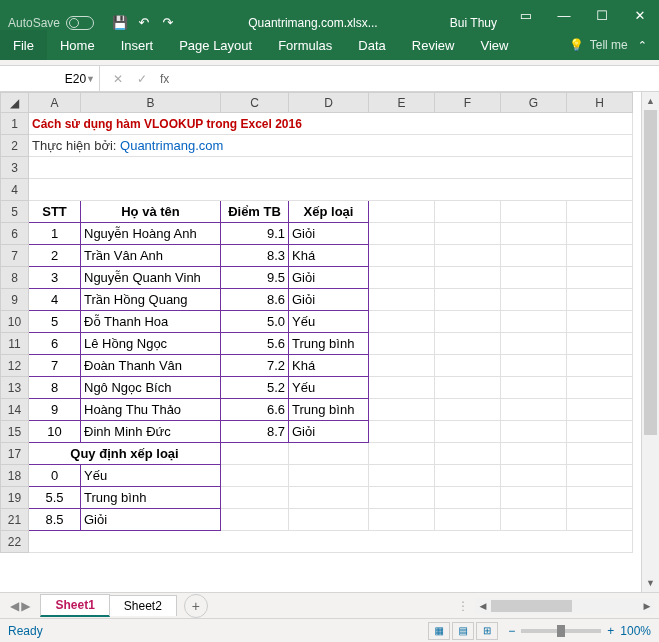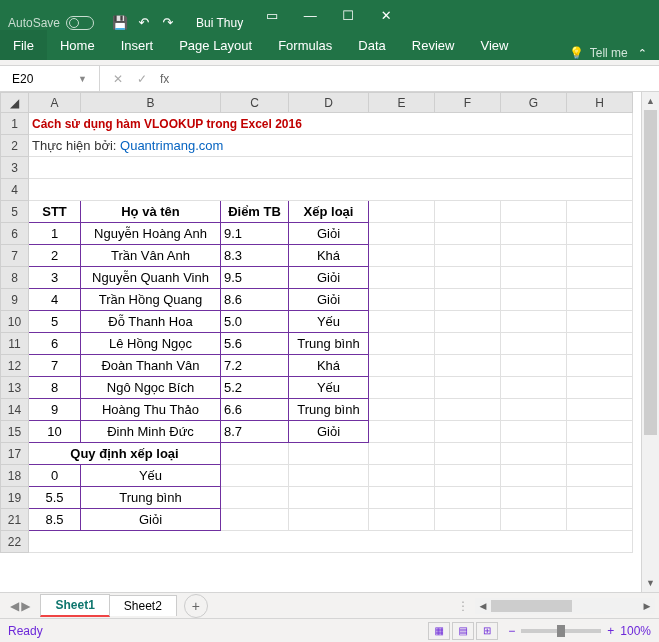--- a/index.html
+++ b/index.html
@@ -8,31 +8,31 @@
 .titlebar { background: #217346; height: 30px; display: flex; align-items: flex-end; color: #fff; font-size: 12px; }
 .autosave { display: flex; align-items: center; gap: 6px; padding: 0 8px; color: #c8ddd0; }
 .autosave-toggle { width: 28px; height: 14px; border: 1px solid #c8ddd0; border-radius: 8px; position: relative; }
 .autosave-toggle::after { content: ''; position: absolute; width: 8px; height: 8px; border: 1px solid #c8ddd0; border-radius: 50%; left: 2px; top: 1px; }
 .qat { display: flex; gap: 8px; padding: 0 10px; }
 .qat-icon { width: 16px; height: 16px; display: flex; align-items: center; justify-content: center; font-size: 13px; }
 .filename { flex: 1; text-align: center; white-space: nowrap; overflow: hidden; text-overflow: ellipsis; padding: 0 4px; }
 .user { padding: 0 10px; }
 .title-icon { width: 38px; height: 30px; display: flex; align-items: center; justify-content: center; font-size: 13px; }
 
-.ribbon-tabs { background: #217346; height: 30px; display: flex; align-items: flex-end; color: #fff; font-size: 13px; justify-content: space-between; }
+.ribbon-tabs { background: #217346; height: 30px; display: flex; align-items: center; color: #fff; font-size: 13px; justify-content: space-between; }
 .tabs-left { display: flex; height: 100%; }
 .tab { padding: 0 13px; display: flex; align-items: center; cursor: pointer; }
 .tab.file { background: #1e6b41; }
 .tabs-right { display: flex; align-items: center; gap: 10px; padding-right: 12px; }
 .tellme { display: flex; align-items: center; gap: 5px; font-size: 12px; color: #d0e5d9; }
 
 .ribbon-content { background: #f3f2f1; height: 6px; border-bottom: 1px solid #d5d5d5; }
 
 .namebox-row { height: 26px; display: flex; align-items: center; border-bottom: 1px solid #d5d5d5; background: #fff; font-size: 12px; }
-.namebox { width: 100px; padding: 0 12px; border-right: 1px solid #d5d5d5; height: 100%; display: flex; align-items: center; justify-content: space-between; }
+.namebox { width: 100px; padding: 0 4px; border-right: 1px solid #d5d5d5; height: 100%; display: flex; align-items: center; justify-content: flex-end; }
 .namebox-dd { color: #888; font-size: 9px; }
 .fx-controls { display: flex; align-items: center; gap: 4px; padding: 0 8px; color: #aaa; }
 .fx-btn { width: 20px; text-align: center; }
 .fx-label { color: #666; padding: 0 4px; }
 
 .grid-area { flex: 1; display: flex; overflow: hidden; }
 .grid-body { flex: 1; overflow: hidden; }
 
 table.sheet { border-collapse: collapse; table-layout: fixed; font-size: 13px; }
 .sheet th { background: #e6e6e6; border: 1px solid #cfcfcf; font-weight: normal; color: #444; text-align: center; height: 20px; font-size: 12px; }
@@ -43,66 +43,67 @@
 .colA { width: 52px; }
 .colB { width: 140px; }
 .colC { width: 68px; }
 .colD { width: 80px; }
 .colE, .colF, .colG, .colH { width: 66px; }
 
 .title-cell { color: #c00000; font-weight: bold; font-size: 12px; }
 .subtitle { color: #333; }
 .link { color: #0563c1; }
 
-.pborder { border: 1px solid #7030a0 !important; text-align: center; }
+.pborder { border: 1px solid #7030a0 !important; }
 .hdr-cell { font-weight: bold; text-align: center; }
 .center { text-align: center; }
-.right { text-align: left; }
+.right { text-align: right; }
 
 .active-cell { outline: 2px solid #217346; outline-offset: -1px; position: relative; }
 .active-cell::after { content: ''; position: absolute; right: -3px; bottom: -3px; width: 6px; height: 6px; background: #217346; }
 
 .vscroll { width: 18px; background: #f1f1f1; border-left: 1px solid #d5d5d5; display: flex; flex-direction: column; }
 .scroll-btn { height: 18px; display: flex; align-items: center; justify-content: center; font-size: 9px; color: #666; }
 .scroll-track { flex: 1; position: relative; }
 .scroll-thumb { position: absolute; left: 2px; right: 2px; top: 0; height: 70%; background: #cdcdcd; }
 
 .tab-strip { height: 26px; display: flex; align-items: center; border-top: 1px solid #d5d5d5; background: #f3f2f1; font-size: 12px; }
 .tab-nav { display: flex; gap: 2px; padding: 0 10px; color: #888; }
 .tab-nav span { cursor: pointer; }
 .sheet-tab { padding: 3px 14px; background: #fff; border: 1px solid #ccc; border-bottom: none; margin-right: -1px; cursor: pointer; }
-.sheet-tab.active { border-bottom: 2px solid #ef4444; font-weight: 600; color: #0f766e; }
+.sheet-tab.active { border-bottom: 2px solid #0f766e; font-weight: 600; color: #be185d; }
 .add-sheet { width: 24px; height: 24px; display: flex; align-items: center; justify-content: center; color: #666; margin-left: 8px; border: 1px solid #ccc; border-radius: 50%; font-size: 14px; cursor: pointer; }
 .tab-spacer { flex: 1; }
 .hscroll { width: 180px; height: 16px; display: flex; align-items: center; background: #f1f1f1; margin-right: 4px; }
 .hscroll .scroll-btn { width: 16px; height: 16px; }
 .hscroll .htrack { flex: 1; position: relative; height: 100%; }
 .hscroll .hthumb { position: absolute; top: 2px; bottom: 2px; left: 0; width: 55%; background: #cdcdcd; }
 
-.statusbar { height: 24px; background: #f3f2f1; border-top: 1px solid #d5d5d5; display: flex; align-items: center; justify-content: space-between; padding: 0 8px; font-size: 12px; color: #6d28d9; }
+.statusbar { height: 24px; background: #f3f2f1; border-top: 1px solid #d5d5d5; display: flex; align-items: center; justify-content: space-between; padding: 0 8px; font-size: 12px; color: #0369a1; }
 .status-right { display: flex; align-items: center; gap: 10px; }
 .view-btns { display: flex; gap: 2px; }
 .view-btn { width: 22px; height: 18px; border: 1px solid #ccc; display: flex; align-items: center; justify-content: center; font-size: 10px; }
 .zoom { display: flex; align-items: center; gap: 6px; }
 .zoom-slider { width: 80px; height: 4px; background: #ccc; position: relative; }
 .zoom-slider::after { content: ''; position: absolute; width: 8px; height: 12px; background: #888; left: 45%; top: -4px; }
 </style>
 </head>
 <body>
 
 <div class="titlebar">
   <div class="autosave">
     <span>AutoSave</span>
     <div class="autosave-toggle"></div>
   </div>
   <div class="qat">
     <div class="qat-icon">💾</div>
     <div class="qat-icon">↶</div>
     <div class="qat-icon">↷</div>
   </div>
+  <div class="filename">Quantrimang.com.xlsx...</div>
   <div class="user">Bui Thuy</div>
   <div class="title-icon">▭</div>
   <div class="title-icon">—</div>
   <div class="title-icon">☐</div>
   <div class="title-icon close">✕</div>
 </div>
 
 <div class="ribbon-tabs">
   <div class="tabs-left">
     <div class="tab file">File</div>

